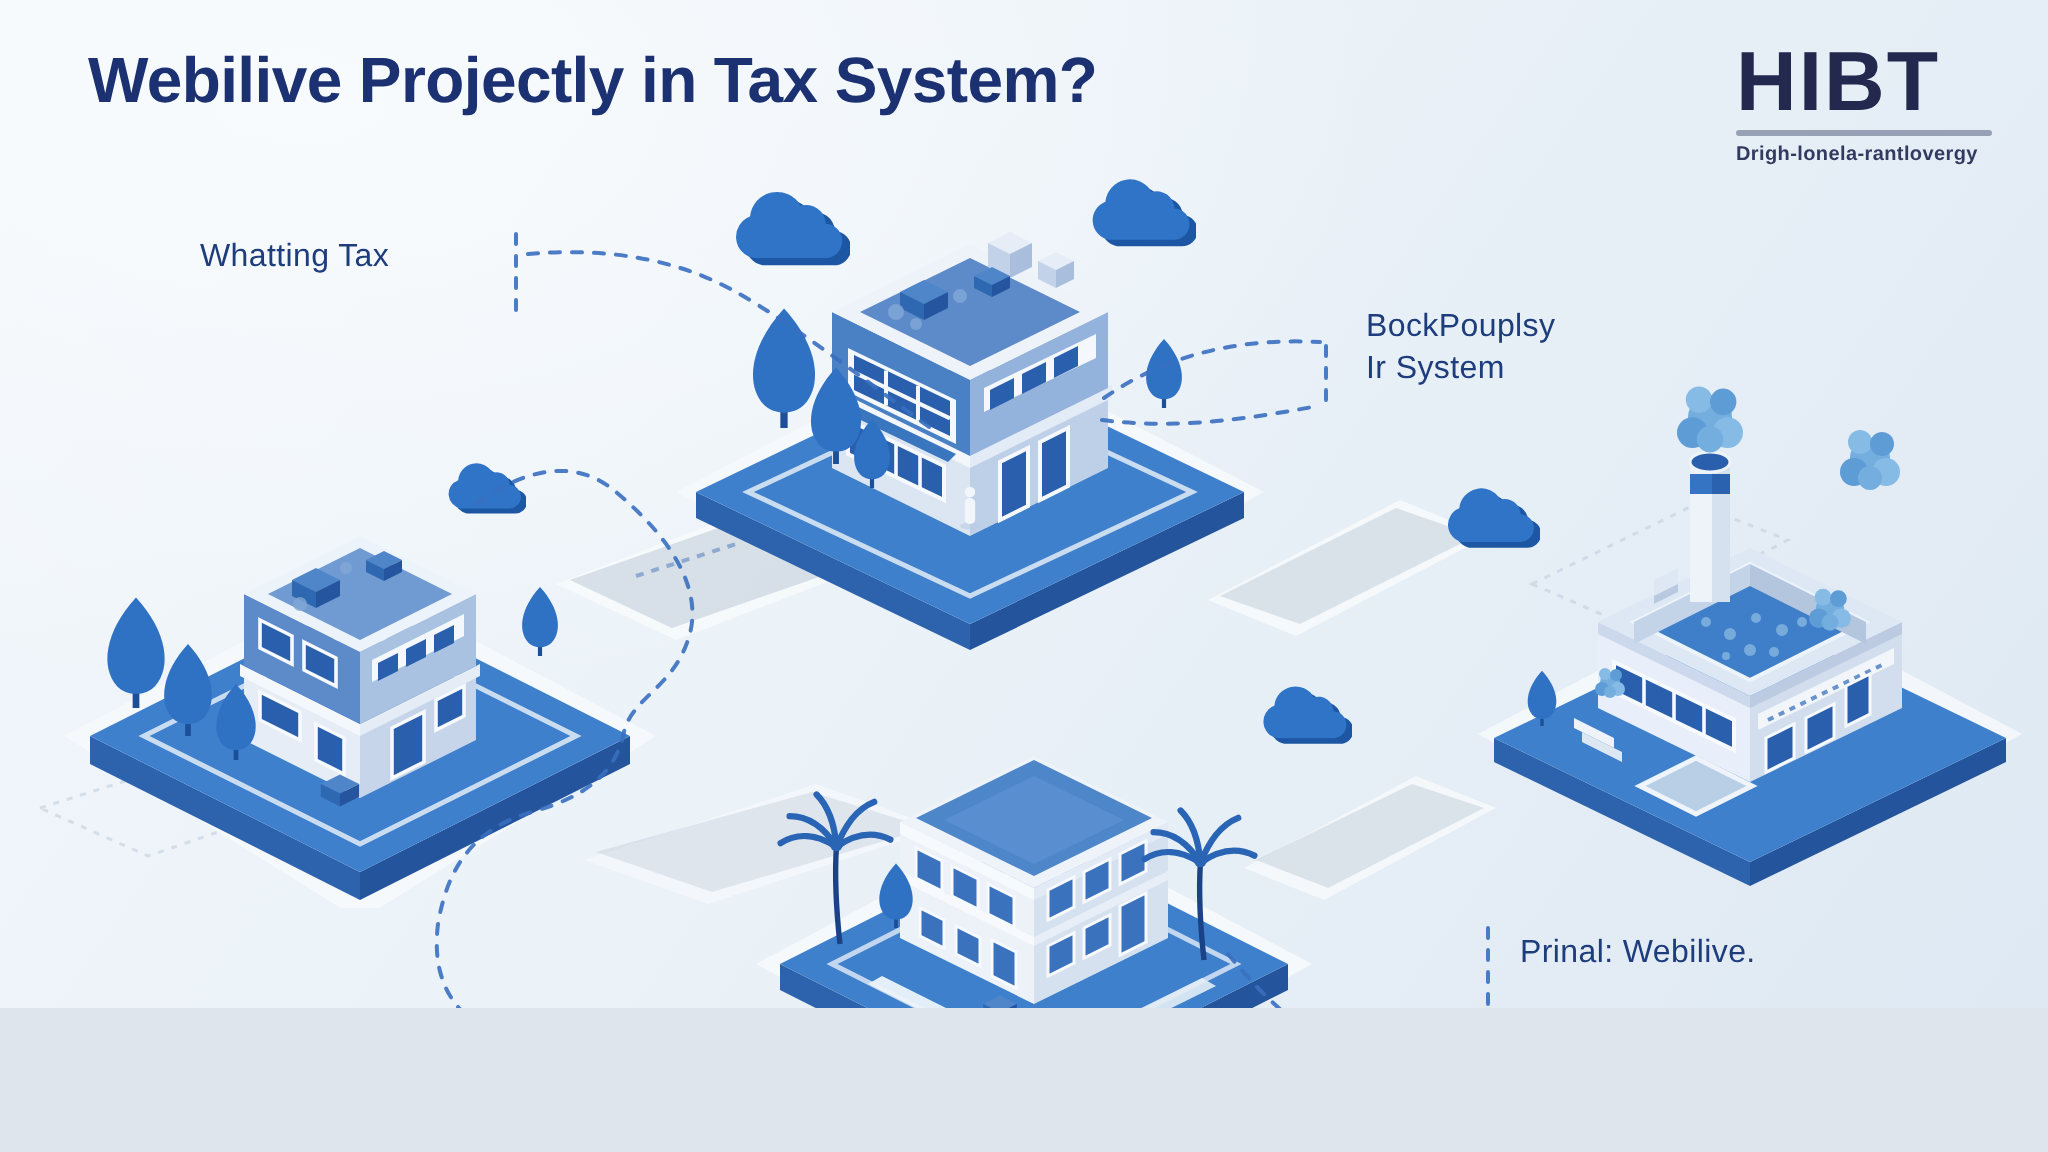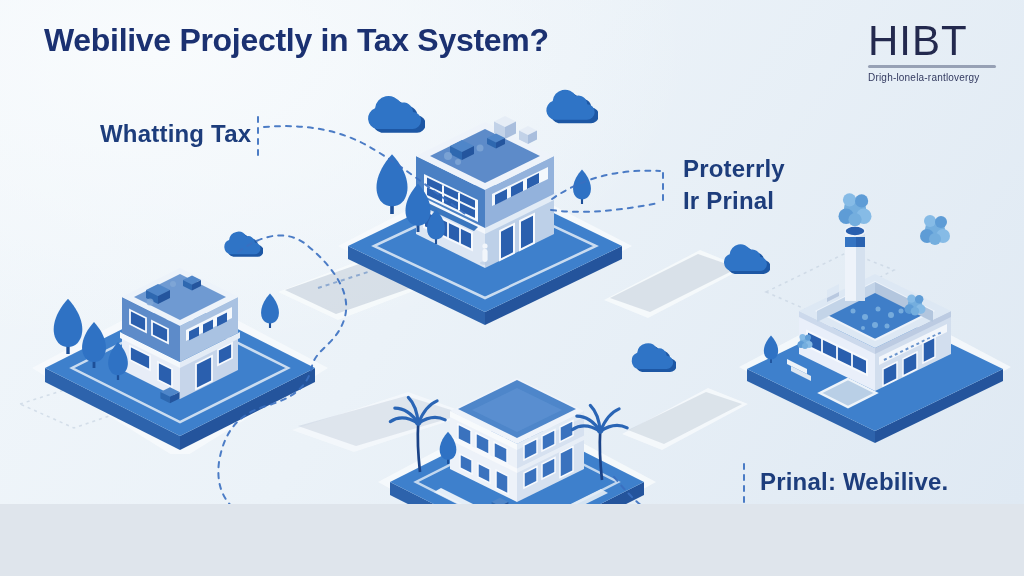--- a/index.html
+++ b/index.html
@@ -4,24 +4,24 @@
 <style>
   html,body{margin:0;padding:0;background:#dfe5ec}
   #stage{position:relative;width:1024px;height:504px;overflow:hidden;
     font-family:"Liberation Sans",sans-serif;
     background:
       radial-gradient(900px 500px at 15% 10%, #f8fbfd 0%, rgba(248,251,253,0) 60%),
       linear-gradient(125deg,#f2f7fb 0%,#ebf2f8 45%,#dfe9f3 100%);}
   svg.layer,svg.scene,svg.cloud{position:absolute}
   #title{position:absolute;left:44px;top:22px;font-size:32px;font-weight:700;color:#1b3171;letter-spacing:-.3px}
   #brand{position:absolute;left:868px;top:20px;width:144px}
-  #brand .name{font-size:42px;font-weight:400;color:#23294e;letter-spacing:1px;line-height:1}
+  #brand .name{font-size:42px;font-weight:700;color:#23294e;letter-spacing:1px;line-height:1}
   #brand .rule{width:128px;height:3px;background:#97a1b5;border-radius:2px;margin:3px 0 4px}
-  #brand .tag{font-size:10px;font-weight:400;color:#333a60;letter-spacing:.2px;white-space:nowrap}
-  .note{position:absolute;font-size:24px;font-weight:700;color:#1d3d7c;line-height:1.32;letter-spacing:.2px}
+  #brand .tag{font-size:10px;font-weight:700;color:#333a60;letter-spacing:.2px;white-space:nowrap}
+  .note{position:absolute;font-size:16px;font-weight:400;color:#1d3d7c;line-height:1.32;letter-spacing:.2px}
   #note-tl{left:100px;top:118px}
   #note-r{left:683px;top:153px}
   #note-br{left:760px;top:466px}
 </style>
 </head>
 <body>
 
 <div id="stage">
 
   <svg class="layer" style="left:0;top:0" width="1024" height="576" viewBox="0 0 1024 576">
@@ -318,21 +318,21 @@
     <div class="name">HIBT</div>
     <div class="rule"></div>
     <div class="tag">Drigh-lonela-rantlovergy</div>
   </div>
 
   <div id="note-tl" class="note">
     <div>Whatting Tax</div>
   </div>
 
   <div id="note-r" class="note">
-    <div>Proterrly</div>
-    <div>Ir Prinal</div>
+    <div>BockPouplsy</div>
+    <div>Ir System</div>
   </div>
 
   <div id="note-br" class="note">
     <div>Prinal: Webilive.</div>
   </div>
 
 </div>
 
 </body></html>

